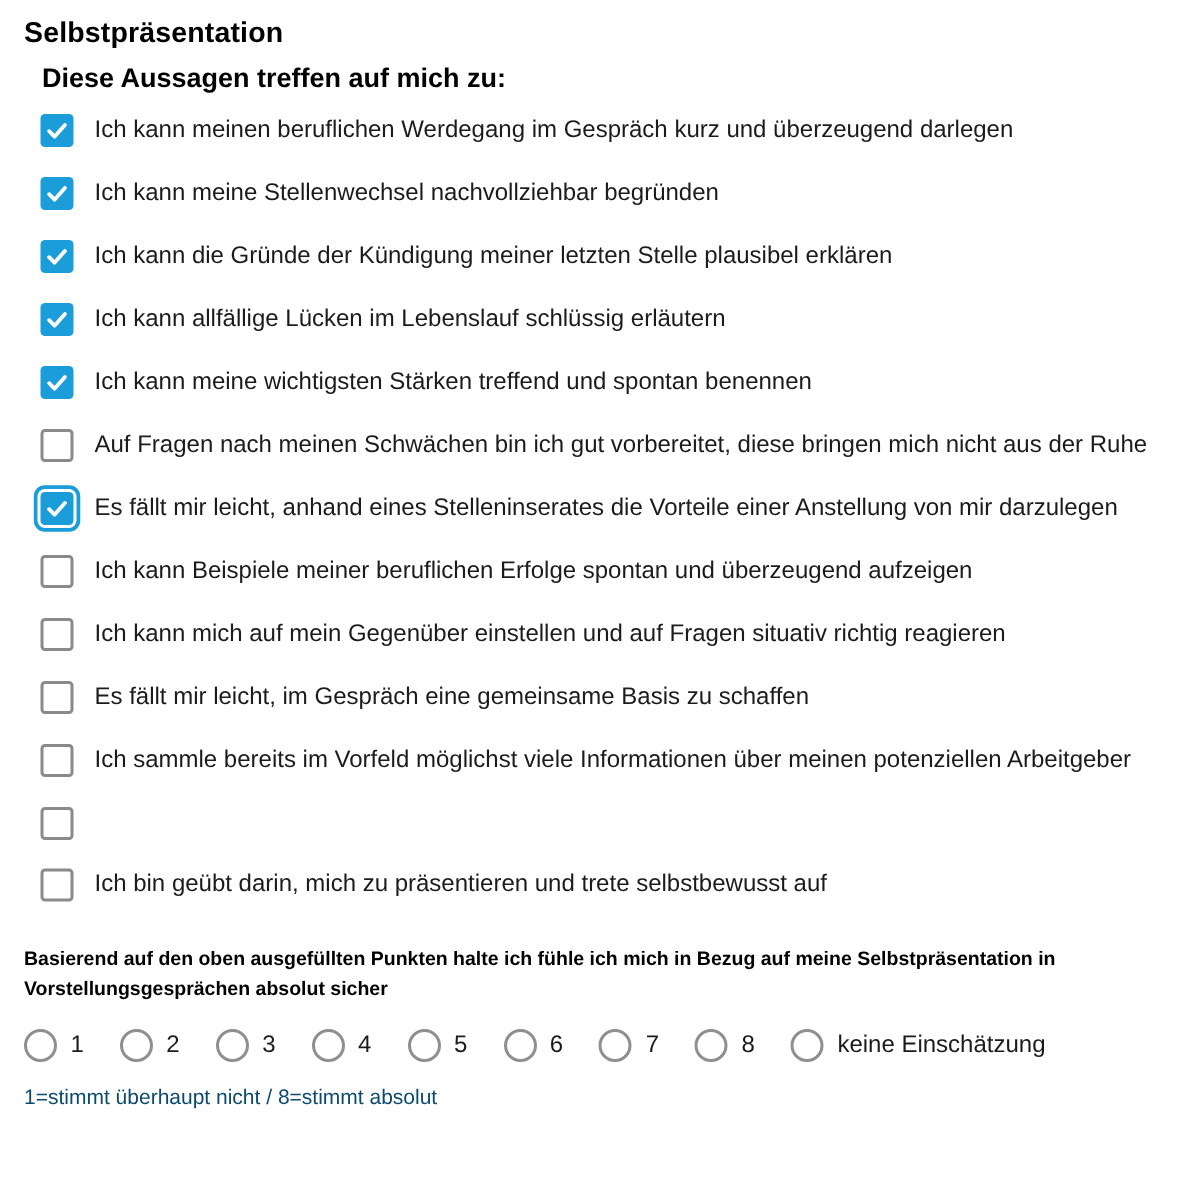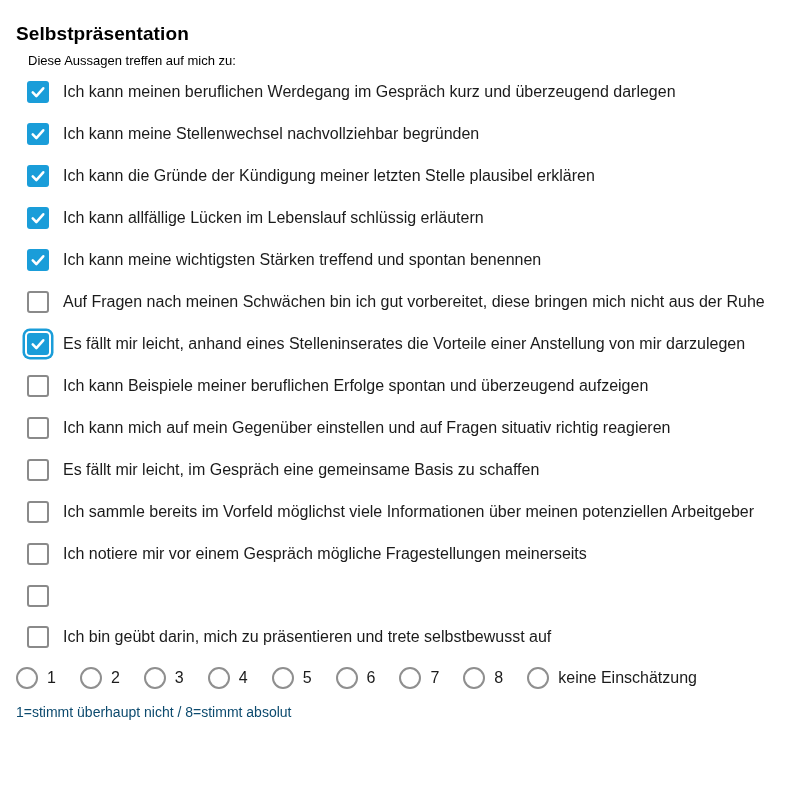--- a/index.html
+++ b/index.html
@@ -6,32 +6,31 @@
     margin: 0;
     padding: 0;
     background: #ffffff;
     font-family: "Liberation Sans", "DejaVu Sans", sans-serif;
     color: #1b1b1b;
     width: 789px;
   }
   .form {
     padding: 10px 16px 20px 16px;
     width: 757px;
-    margin-top: 11px;
   }
   .page-title {
     font-size: 19px;
     font-weight: 700;
     color: #000000;
     margin: 2px 0 8px 0;
     letter-spacing: 0.1px;
   }
   .subtitle {
-    font-size: 13px;
-    font-weight: 400;
+    font-size: 18px;
+    font-weight: 700;
     color: #000000;
     margin: 0 0 12px 12px;
   }
   .cb-list {
     margin-left: 11px;
   }
   .row {
     display: flex;
     align-items: flex-start;
     margin-bottom: 18px;
@@ -203,41 +202,36 @@
     <span class="lbl">Es fällt mir leicht, im Gespräch eine gemeinsame Basis zu schaffen</span>
   </div>
 
   <div class="row">
     <span class="box">
       
     </span>
     <span class="lbl">Ich sammle bereits im Vorfeld möglichst viele Informationen über meinen potenziellen Arbeitgeber</span>
   </div>
 
-  <div class="row">
-    <span class="box">
-      
-    </span>
-    <span class="lbl">Ich notiere mir vor einem Gespräch mögliche Fragestellungen meinerseits</span>
-  </div>
 
   <div class="row">
     <span class="box">
       
     </span>
   </div>
 
   <div class="row">
     <span class="box">
       
     </span>
     <span class="lbl">Ich bin geübt darin, mich zu präsentieren und trete selbstbewusst auf</span>
   </div>
 </div>
 
+  <div class="statement">Basierend auf den oben ausgefüllten Punkten halte ich fühle ich mich in Bezug auf meine Selbstpräsentation in Vorstellungsgesprächen absolut sicher</div>
 
   <div class="radio-row" id="radio-row">
   <span class="radio-item">
     <span class="radio"></span>
     <span class="radio-lbl">1</span>
   </span>
 
   <span class="radio-item">
     <span class="radio"></span>
     <span class="radio-lbl">2</span>

